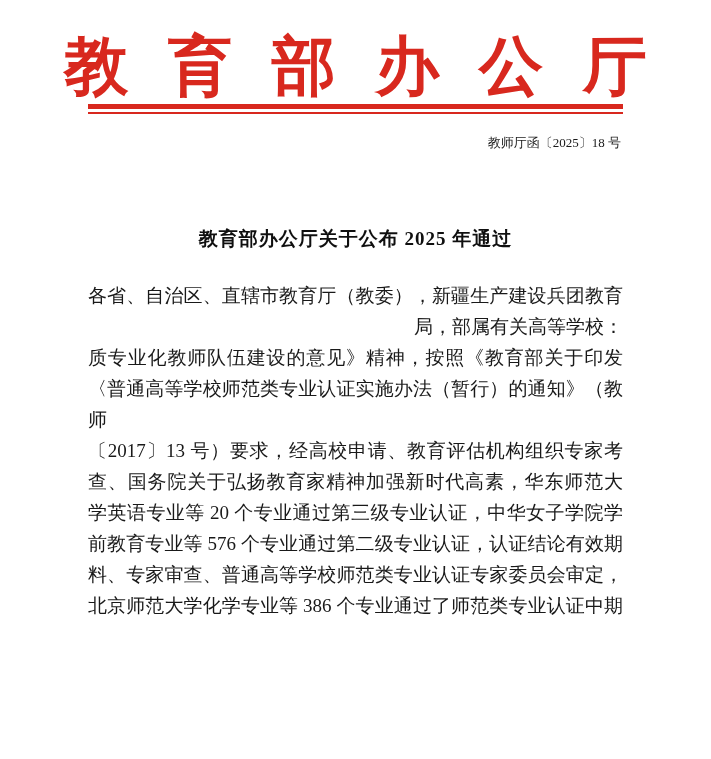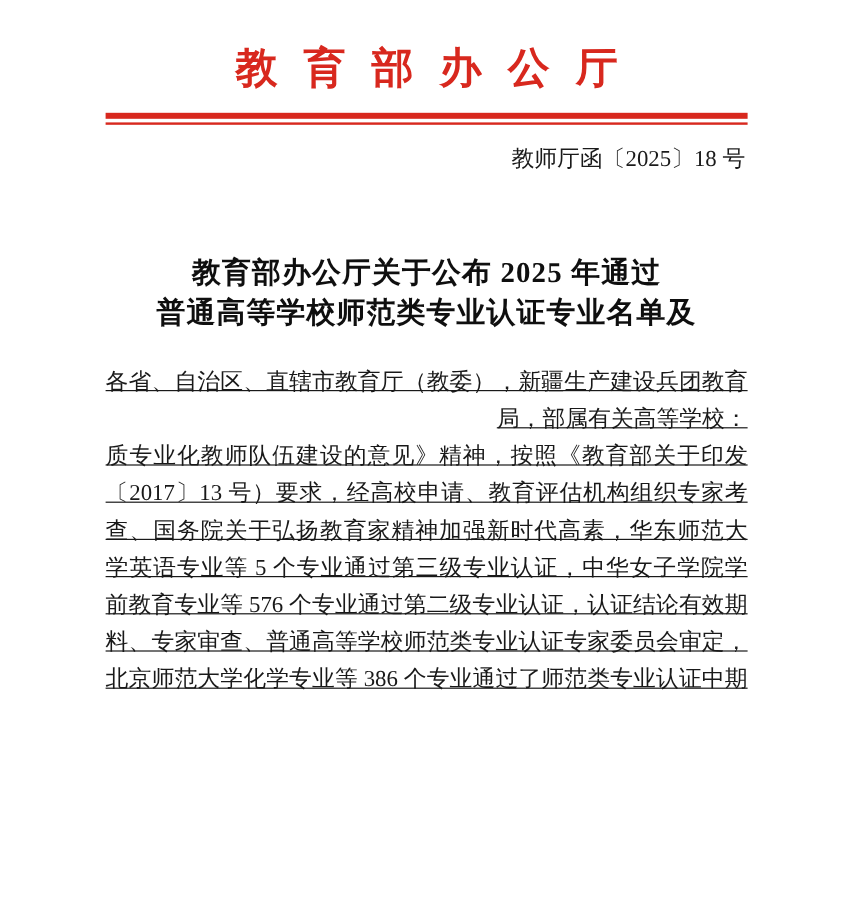--- a/index.html
+++ b/index.html
@@ -15,23 +15,23 @@
     height:759px;
     margin:0 auto;
     background:#ffffff;
     font-family:"Liberation Serif","DejaVu Serif",serif;
     color:var(--ink);
     overflow:hidden;
   }
   
   .issuer{
     margin:0;
-    padding-top:28px;
+    padding-top:38px;
     text-align:center;
-    font-size:35px;
+    font-size:64px;
     line-height:58px;
     font-weight:bold;
     color:var(--red);
     letter-spacing:0.62em;
     text-indent:0.62em;
     white-space:nowrap;
   }
   .rule{
     width:var(--col-w);
     margin:8px auto 0;
@@ -39,43 +39,43 @@
     border-top:5px solid var(--red);
     border-bottom:2px solid var(--red);
     box-sizing:content-box;
   }
   .doc-no{
     width:var(--col-w);
     margin:18px auto 0;
     box-sizing:border-box;
     padding-right:2px;
     text-align:right;
-    font-size:19px;
+    font-size:13px;
     line-height:22px;
     color:#1a1a1a;
   }
   
   .notice-title{
     margin:68px auto 0;
     text-align:center;
     font-weight:bold;
-    font-size:24px;
+    font-size:19px;
     line-height:33px;
     color:#0f0f0f;
     letter-spacing:1px;
   }
   
   .doc-body{
     width:var(--col-w);
     margin:25px auto 0;
     font-size:19px;
     line-height:31px;
     color:#191919;
   }
-  .line{white-space:nowrap;text-decoration:underline;}
+  .line{white-space:nowrap;}
   .line.stretch{
     text-align:justify;
     text-align-last:justify;
     text-justify:inter-character;
     white-space:normal;
   }
   .line.plain{text-align:right;}
   .line.indent{text-indent:2em;}
 </style>
 </head>
@@ -84,29 +84,29 @@
 <div class="page">
 
   <h1 class="issuer">教育部办公厅</h1>
 
   <div class="rule"></div>
 
   <div class="doc-no">教师厅函〔2025〕18 号</div>
 
   <div class="notice-title">
     <div>教育部办公厅关于公布 2025 年通过</div>
-    <div>普通高等学校师范类专业认证专业名单及</div>
   </div>
 
   <div class="doc-body">
     <div class="line stretch">各省、自治区、直辖市教育厅（教委），新疆生产建设兵团教育</div>
     <div class="line plain">局，部属有关高等学校：</div>
     <div class="line stretch">质专业化教师队伍建设的意见》精神，按照《教育部关于印发</div>
+    <div class="line stretch">〈普通高等学校师范类专业认证实施办法（暂行）的通知》（教师</div>
     <div class="line stretch">〔2017〕13 号）要求，经高校申请、教育评估机构组织专家考</div>
     <div class="line stretch">查、国务院关于弘扬教育家精神加强新时代高素，华东师范大</div>
-    <div class="line stretch">学英语专业等 5 个专业通过第三级专业认证，中华女子学院学</div>
+    <div class="line stretch">学英语专业等 20 个专业通过第三级专业认证，中华女子学院学</div>
     <div class="line stretch">前教育专业等 576 个专业通过第二级专业认证，认证结论有效期</div>
     <div class="line stretch">料、专家审查、普通高等学校师范类专业认证专家委员会审定，</div>
     <div class="line stretch">北京师范大学化学专业等 386 个专业通过了师范类专业认证中期</div>
 
   </div>
 
 </div>
 
 </body></html>

